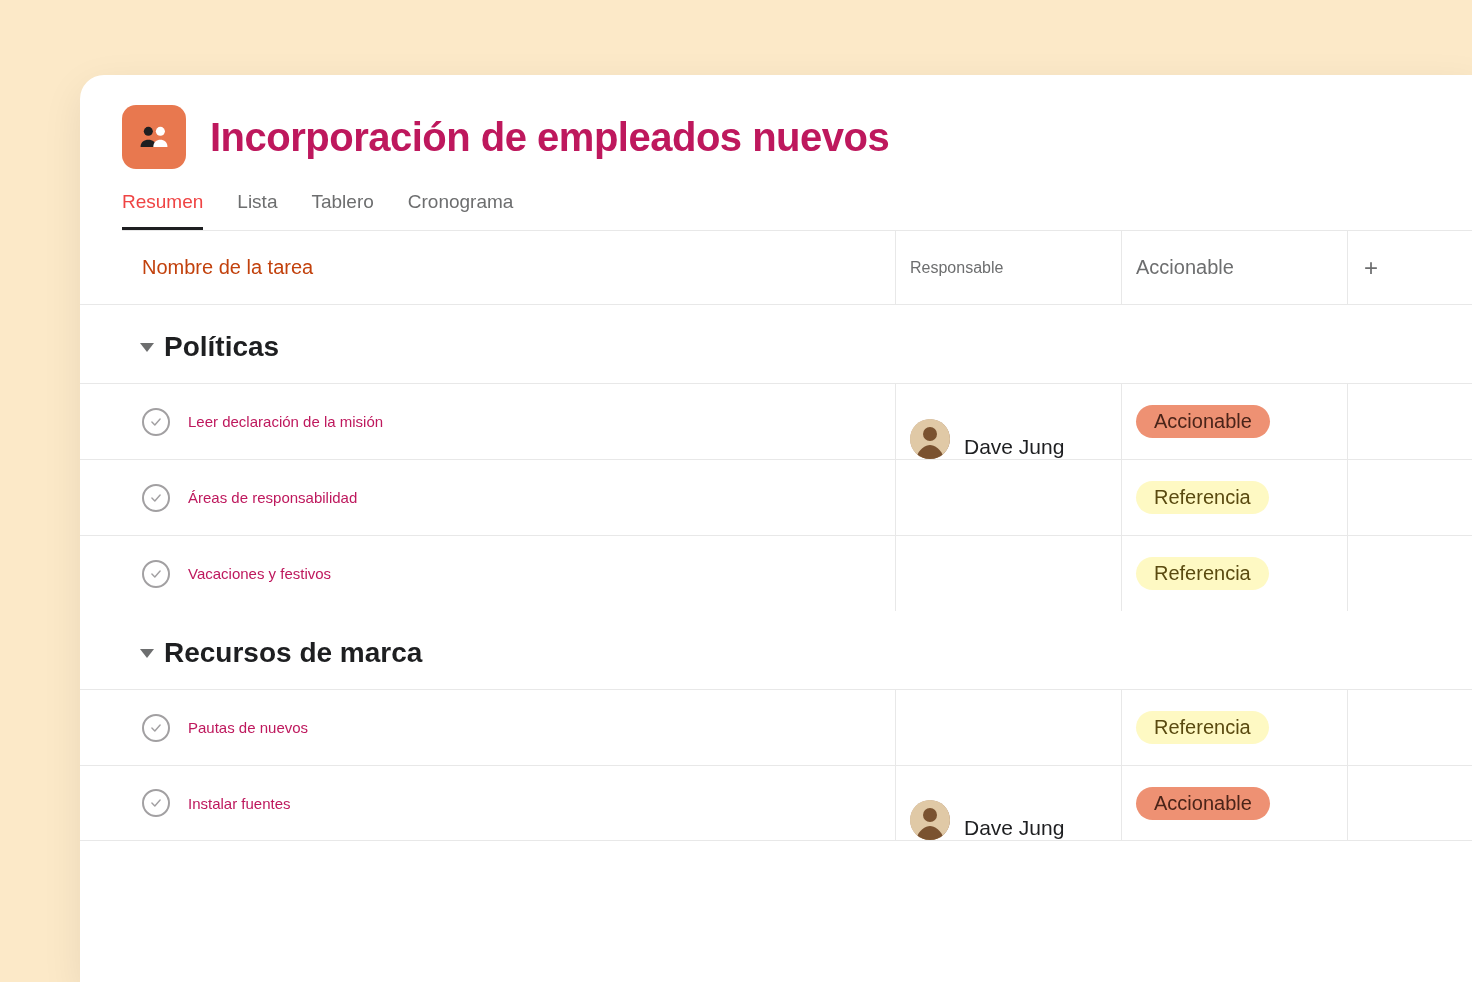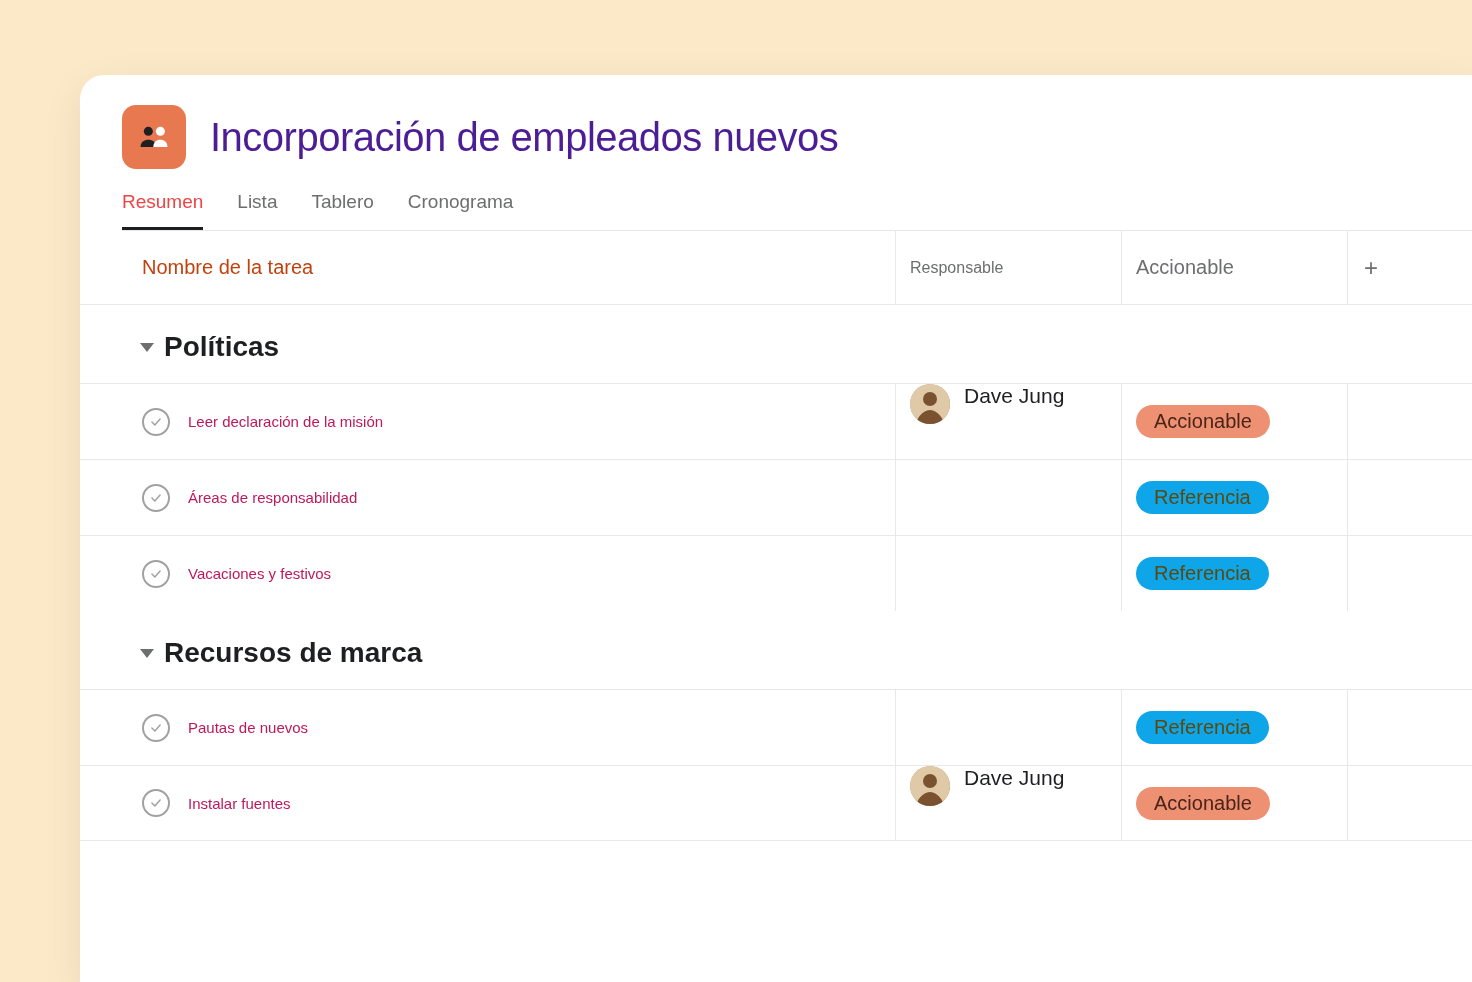--- a/index.html
+++ b/index.html
@@ -33,23 +33,23 @@
   .project-icon {
     width: 64px; height: 64px;
     border-radius: 14px;
     background: #e8784f;
     display: flex;
     align-items: center;
     justify-content: center;
   }
   .project-title {
     font-size: 40px;
-    font-weight: 400;
+    font-weight: 700;
     letter-spacing: -0.5px;
-    color: #4c1d95;
+    color: #be185d;
   }
   .tabs {
     display: flex;
     gap: 34px;
     padding: 22px 0 0 0;
     border-bottom: 1px solid #e8e8e8;
     margin-left: 0;
   }
   .tab {
     font-size: 19px;
@@ -108,21 +108,21 @@
     flex: 0 0 786px;
     display:flex;
     align-items:center;
     gap: 18px;
     border-right:1px solid #e8e8e8;
     padding-left: 32px;
   }
   .cell-assignee {
     flex: 0 0 226px;
     display:flex;
-    align-items:flex-start;
+    align-items:flex-end;
     gap:14px;
     padding-left:14px;
     border-right:1px solid #e8e8e8;
   }
   .cell-action {
     flex: 0 0 226px;
     display:flex;
     align-items:center;
     padding-left:14px;
     border-right:1px solid #e8e8e8;
@@ -149,21 +149,21 @@
   .assignee-name { font-size:21px; color:#1e1f21; }
   .pill {
     display:inline-flex;
     align-items:center;
     padding: 5px 18px;
     border-radius: 20px;
     font-size: 20px;
     font-weight:400;
   }
   .pill-orange { background:#ee9173; color:#4a2419; }
-  .pill-yellow { background:#0ea5e9; color:#5a4a10; }
+  .pill-yellow { background:#fef9c3; color:#5a4a10; }
 </style>
 </head>
 <body>
 
 <div class="page-pad">
   <div class="app-window">
 
     <div class="header">
       <div class="title-row">
         <div class="project-icon">

